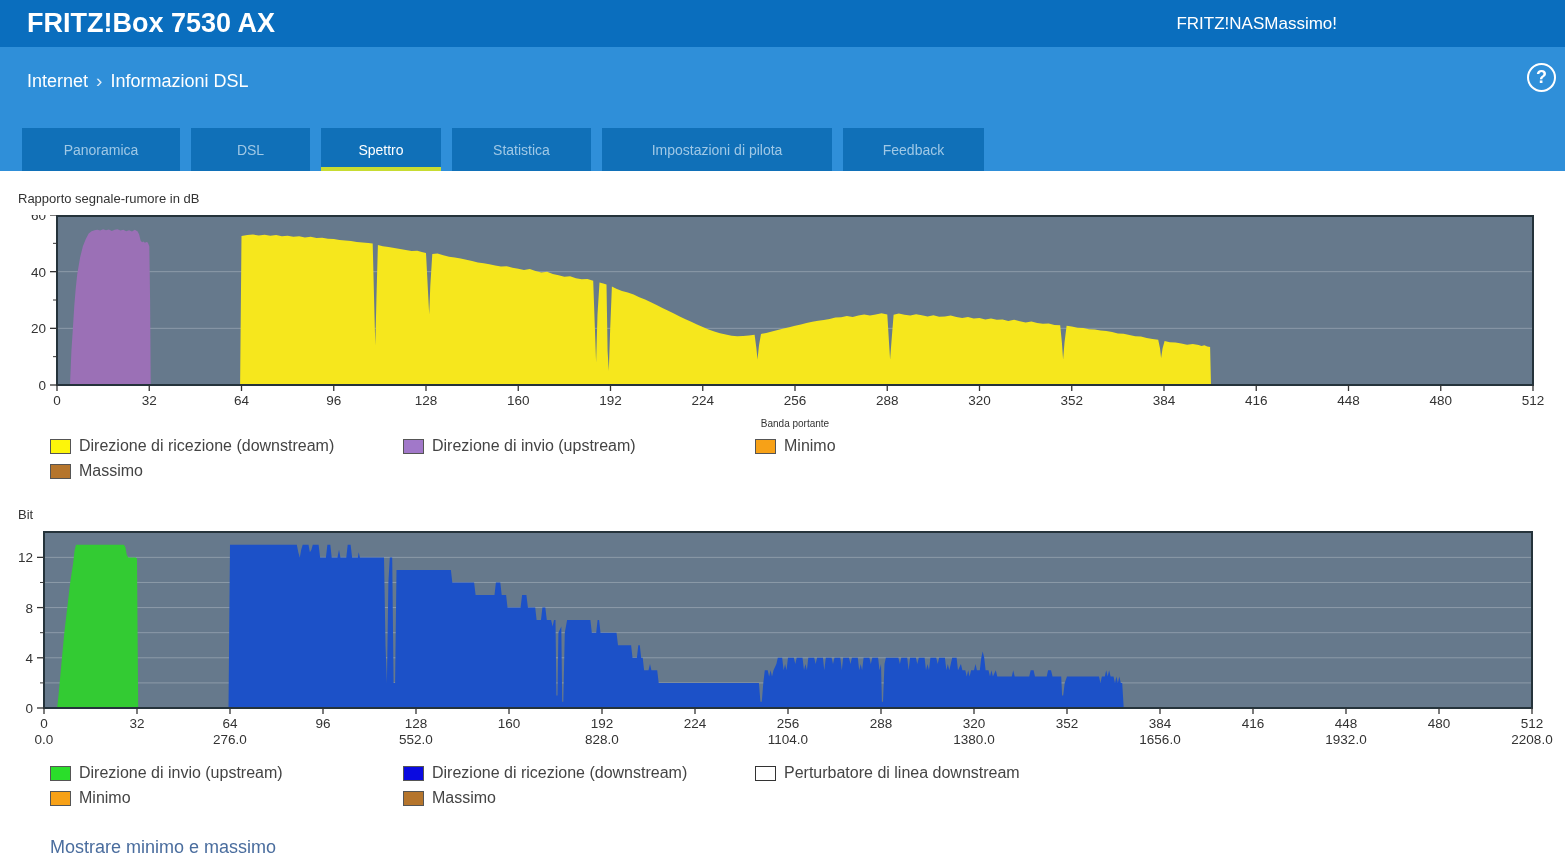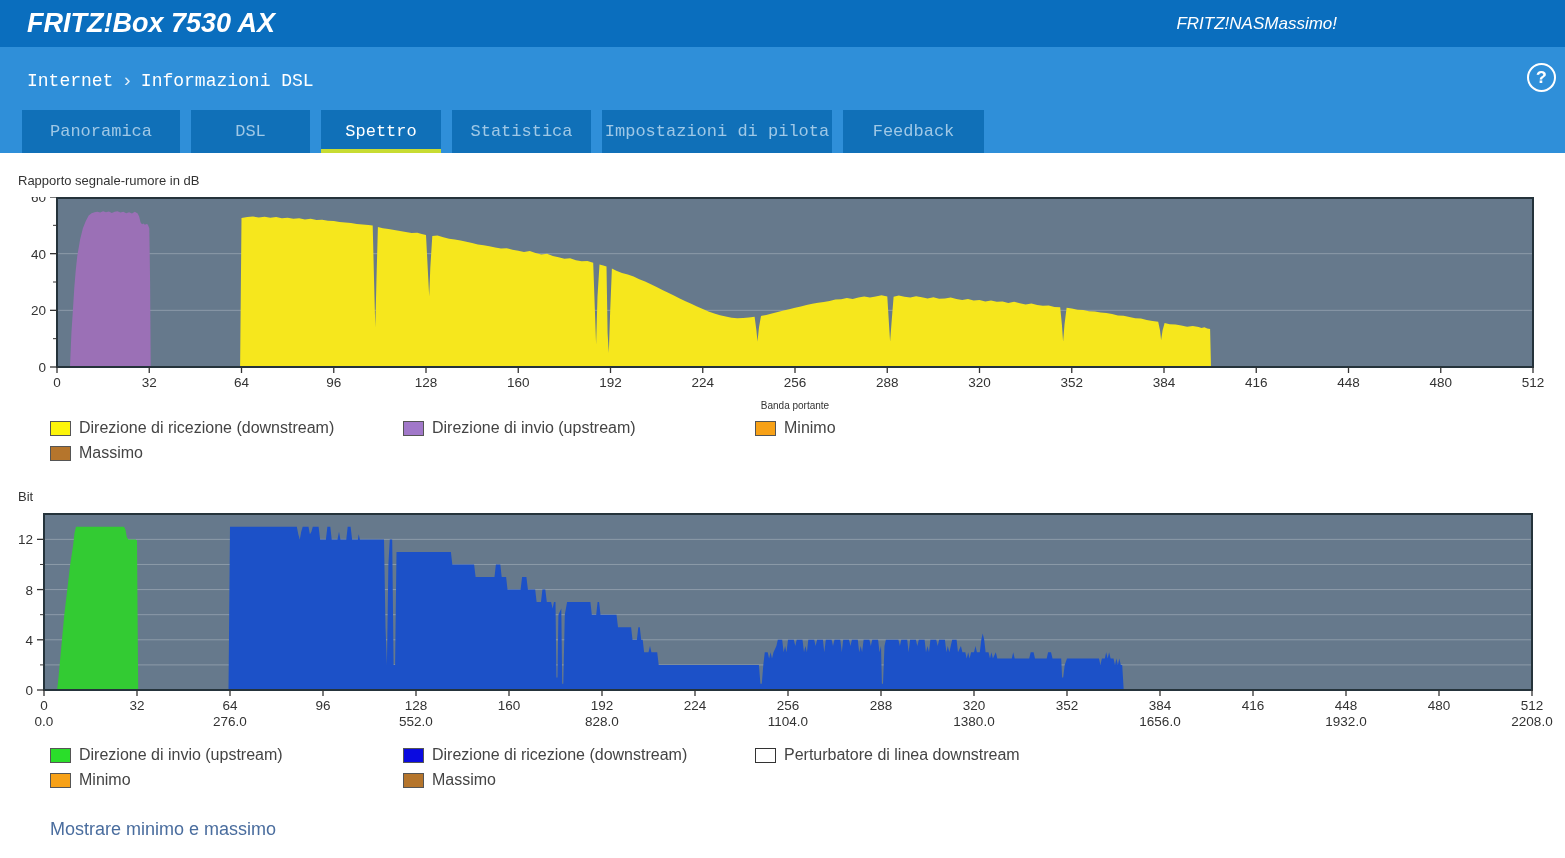--- a/index.html
+++ b/index.html
@@ -2,32 +2,32 @@
 <html style="--topbar: #0a6ebe; --band: #2f8fd9; --tab: #1070b8; --tabtext: #9fc8e6; --underline: #c8dc32; --link: #4a6d9e;"><head>
 <meta charset="utf-8">
 <style>
   * { box-sizing: border-box; }
   html,body { margin:0; padding:0; }
   body {
     width:1565px; height:858px; overflow:hidden;
     background:#ffffff;
     font-family:"Liberation Sans", sans-serif;
   }
-  .topbar { height:47px; background:var(--topbar,#0a6ebe); display:flex; align-items:center; color:#fff;font-style:italic; }
+  .topbar { height:47px; background:var(--topbar,#0a6ebe); display:flex; align-items:center; color:#fff; }
   .app-title { font-size:27px; font-weight:bold; margin-left:27px; white-space:nowrap; }
   .topnav { margin-left:auto; margin-right:228px; display:flex; font-size:17px; }
   .topnav-link { color:#fff; cursor:pointer; white-space:nowrap; }
-  .band { height:106px; background:var(--band,#2f8fd9); position:relative;font-family:Liberation Mono, monospace; }
+  .band { height:124px; background:var(--band,#2f8fd9); position:relative; }
   .breadcrumb { position:absolute; top:23px; left:27px; color:#fff; font-size:18px; display:flex; align-items:center; gap:8px; }
   .crumb { cursor:pointer; }
   .crumb-sep { font-size:19px; opacity:.85; }
   .help-btn { position:absolute; top:16px; right:9px; width:29px; height:29px; border:2.5px solid #fff; border-radius:50%;
     color:#fff; font-size:18px; font-weight:bold; display:flex; align-items:center; justify-content:center; cursor:pointer; }
   .tabs { position:absolute; bottom:0; left:22px; display:flex; gap:11px; }
-  .tab { height:43px; background:var(--tab,#1070b8); color:var(--tabtext,#9fc8e6); font-size:17px;
+  .tab { height:43px; background:var(--tab,#1070b8); color:var(--tabtext,#9fc8e6); font-size:14px;
     display:flex; align-items:center; justify-content:center; cursor:pointer; position:relative; }
   .tab.active { color:#fff; }
   .tab .underline { position:absolute; left:0; bottom:0; width:100%; height:4px; background:transparent; }
   .tab.active .underline { background:var(--underline,#c8dc32); }
   main { padding-top:20px; }
   .chart-title { margin:0 0 9px 18px; font-size:13px; color:#333; }
   .chart-block { margin:0; }
   .xcaption { margin-left:57px; width:1476px; text-align:center; font-size:10px; color:#333; margin-top:1px; }
   .xcaption2 { margin-left:44px; width:1488px; }
   .legend { margin:8px 0 0 50px; display:grid; grid-template-columns:353px 352px 1fr; row-gap:7px; }

